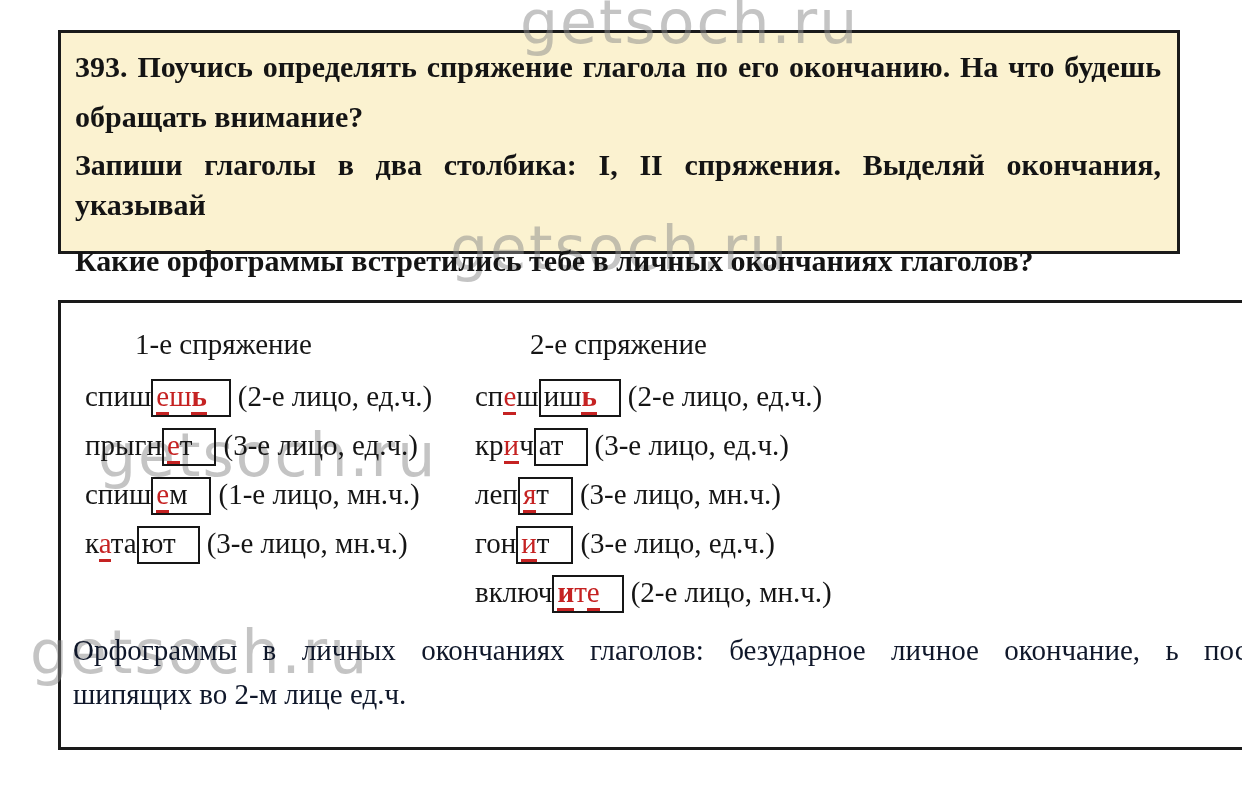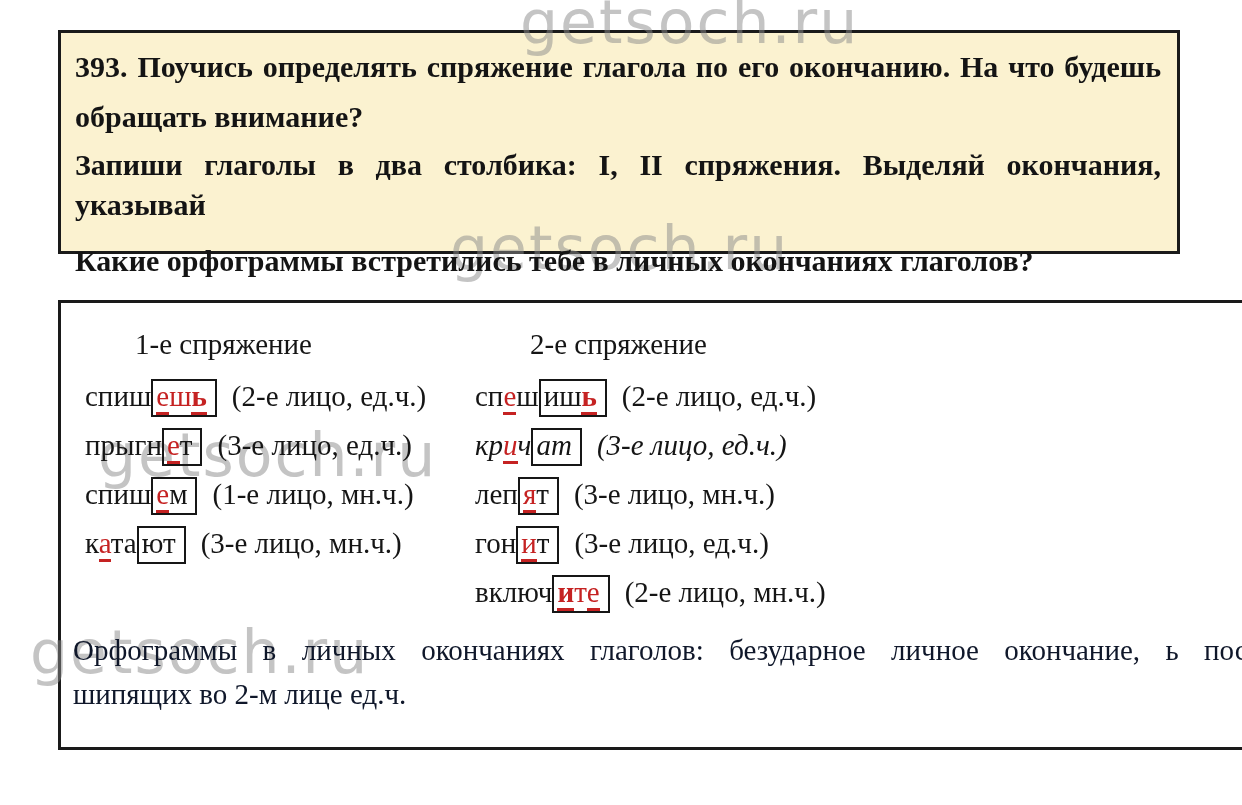--- a/index.html
+++ b/index.html
@@ -12,21 +12,21 @@
             background:#ffffff;border:3px solid #1a1a1a;box-sizing:border-box;}
 
   .t-line{position:absolute;left:14px;right:16px;z-index:3;
           font:700 30px/40px "Liberation Serif",serif;color:#141414;white-space:nowrap;}
   .just{text-align:justify;text-align-last:justify;white-space:normal;}
 
   .col-header{position:absolute;top:25px;z-index:3;font:29px "Liberation Serif",serif;color:#151515;}
 
   .verb-row{position:absolute;z-index:3;font:29px/38px "Liberation Serif",serif;
             color:#151515;white-space:nowrap;}
-  .ending-box{display:inline-block;border:2px solid #161616;padding:0 8px 3px 3px;margin-right:10px;
+  .ending-box{display:inline-block;border:2px solid #161616;padding:0 22px 3px 3px;margin-right:2px;
               line-height:31px;}
   .red{color:#c52222;}
   .ul{border-bottom:3px solid #c52222;}
   .bold{font-weight:700;}
   .note{margin-left:5px;}
 
   .s-line{position:absolute;left:12px;right:18px;z-index:3;
           font:29px/40px "Liberation Serif",serif;color:#0f172a;white-space:nowrap;}
 
   .wm{position:absolute;z-index:2;font:400 60px/60px "DejaVu Sans",sans-serif;
@@ -47,21 +47,21 @@
   <div class="answer-box">
     <div class="col-header" style="left:74px">1-е спряжение</div>
     <div class="col-header" style="left:469px">2-е спряжение</div>
 
     <div id="rows">
         <div class="verb-row" style="top: 74px; left: 24px;"><span><span>спиш</span></span><span class="ending-box"><span class="red ul">е</span><span class="red">ш</span><span class="red ul bold">ь</span></span><span class="note">(2-е лицо, ед.ч.)</span></div>
         <div class="verb-row" style="top: 123px; left: 24px;"><span><span>прыгн</span></span><span class="ending-box"><span class="red ul">е</span><span>т</span></span><span class="note">(3-е лицо, ед.ч.)</span></div>
         <div class="verb-row" style="top: 172px; left: 24px;"><span><span>спиш</span></span><span class="ending-box"><span class="red ul">е</span><span>м</span></span><span class="note">(1-е лицо, мн.ч.)</span></div>
         <div class="verb-row" style="top: 221px; left: 24px; text-align: center;"><span><span>к</span><span class="red ul">а</span><span>та</span></span><span class="ending-box"><span>ют</span></span><span class="note">(3-е лицо, мн.ч.)</span></div>
         <div class="verb-row" style="top: 74px; left: 414px;"><span><span>сп</span><span class="red ul">е</span><span>ш</span></span><span class="ending-box"><span>иш</span><span class="red ul bold">ь</span></span><span class="note">(2-е лицо, ед.ч.)</span></div>
-        <div class="verb-row" style="top: 123px; left: 414px; font-style: italic;"><span><span>кр</span><span class="red ul">и</span><span>ч</span></span><span class="ending-box"><span>ат</span></span><span class="note">(3-е лицо, ед.ч.)</span></div>
+        <div class="verb-row" style="top: 123px; left: 414px;"><span><span>кр</span><span class="red ul">и</span><span>ч</span></span><span class="ending-box"><span>ат</span></span><span class="note">(3-е лицо, ед.ч.)</span></div>
         <div class="verb-row" style="top: 172px; left: 414px;"><span><span>леп</span></span><span class="ending-box"><span class="red ul">я</span><span>т</span></span><span class="note">(3-е лицо, мн.ч.)</span></div>
         <div class="verb-row" style="top: 221px; left: 414px;"><span><span>гон</span></span><span class="ending-box"><span class="red ul">и</span><span>т</span></span><span class="note">(3-е лицо, ед.ч.)</span></div>
         <div class="verb-row" style="top: 270px; left: 414px;"><span><span>включ</span></span><span class="ending-box"><span class="red ul bold">и</span><span class="red">т</span><span class="red ul">е</span></span><span class="note">(2-е лицо, мн.ч.)</span></div>
       </div>
 
     <div class="s-line just" style="top:327px">Орфограммы в личных окончаниях глаголов: безударное личное окончание, ь после</div>
     <div class="s-line" style="top:371px">шипящих во 2-м лице ед.ч.</div>
   </div>
 
   <div class="wm" style="left:520px;top:-8px">getsoch.ru</div>

